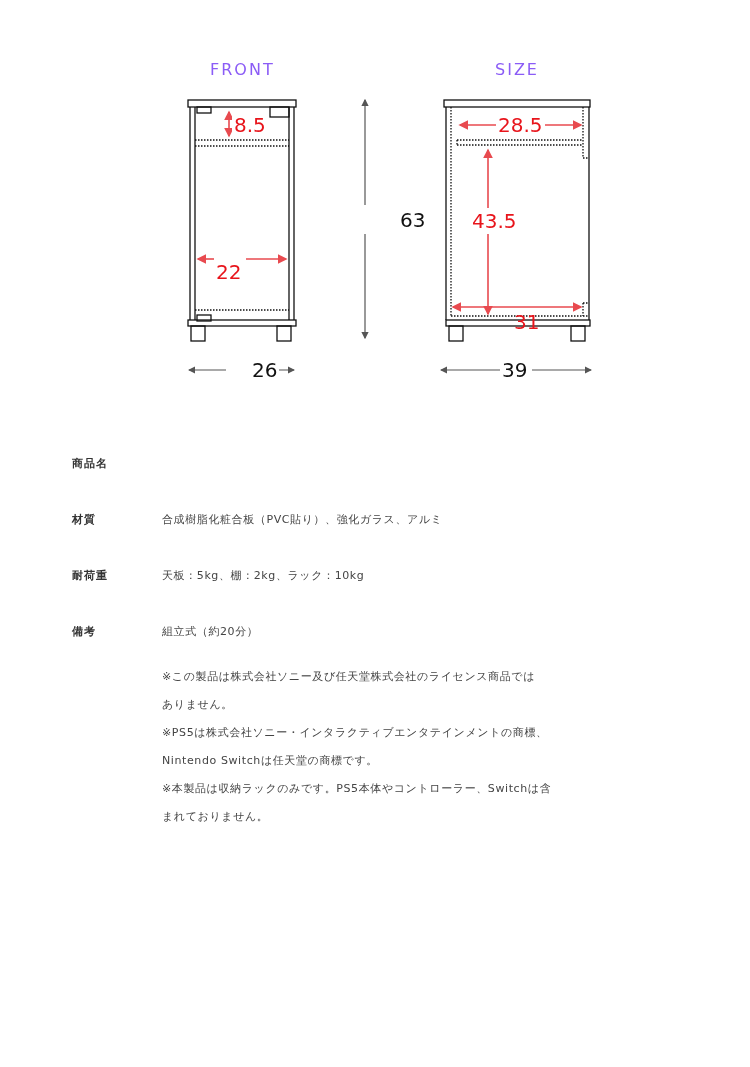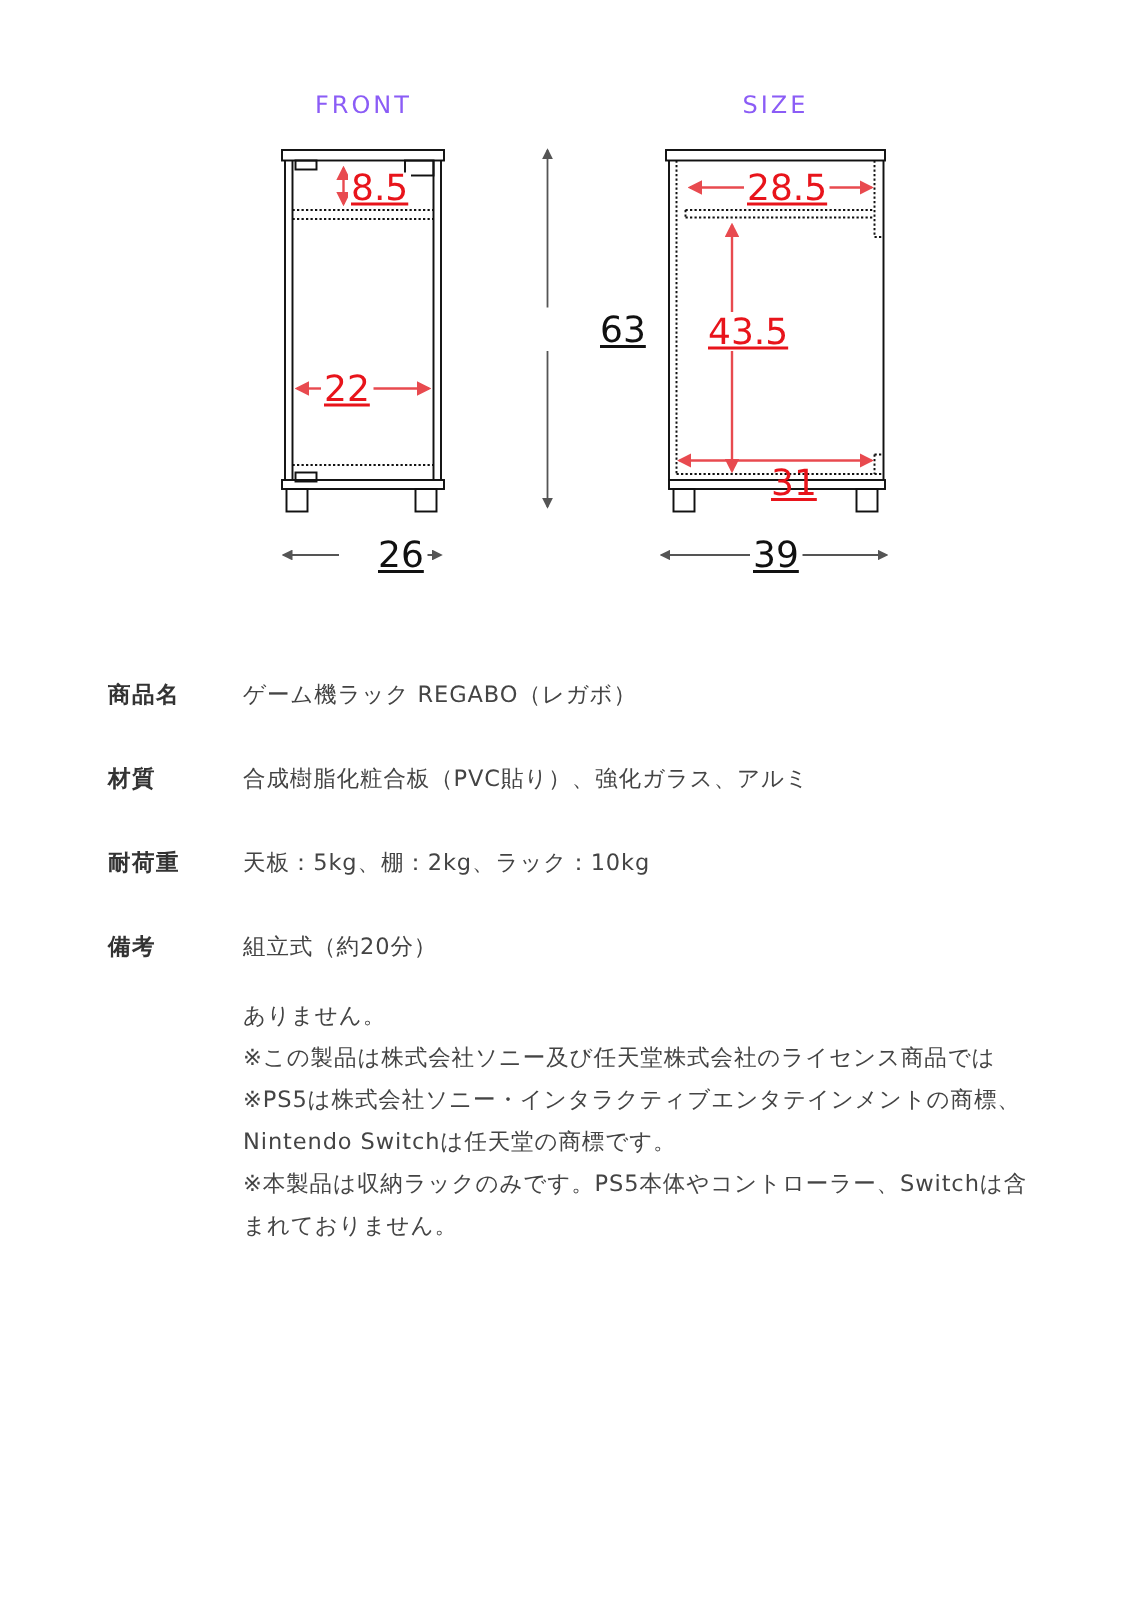--- a/index.html
+++ b/index.html
@@ -8,26 +8,26 @@
     font-family: "DejaVu Sans", "Liberation Sans", sans-serif;
     color: #333333;
   }
   .diagram { position: absolute; left: 0; top: 0; width: 750px; height: 400px; }
   .view-title {
     position: absolute; top: 60px; font-size: 16px; letter-spacing: 2px;
     color: #8b5cf6; font-family: "DejaVu Sans", sans-serif;
   }
   .red-line { stroke: #e84a4f; stroke-width: 1.6; }
   .gray-line { stroke: #555555; stroke-width: 1.2; }
-  .dim-label { position: absolute; font-size: 24px; line-height: 20px; background: #fff; padding: 0 2px; text-decoration: underline; }
+  .dim-label { position: absolute; font-size: 20px; line-height: 20px; background: #fff; padding: 0 2px; }
   .dim-red { color: #e8141b; }
   .dim-black { color: #111111; }
 
   .specs { position: absolute; left: 72px; top: 452px; width: 650px; }
-  .spec-row { display: flex; margin-bottom: 33px; font-size: 15px; line-height: 23px; }
+  .spec-row { display: flex; margin-bottom: 33px; font-size: 11px; line-height: 23px; }
   .spec-label { width: 90px; flex: 0 0 90px; font-weight: bold; color: #333; letter-spacing: 1px; }
   .spec-value { flex: 1; color: #444; letter-spacing: 0.6px; }
   .spec-value .line { display: block; line-height: 28px; }
   .spec-row.notes .spec-value .line:first-child { line-height: 23px; margin-bottom: 20px; }
 </style>
 </head>
 <body>
 
 <div class="diagram">
   <svg width="750" height="400" viewBox="0 0 750 400" style="position:absolute;left:0;top:0;">
@@ -94,53 +94,50 @@
     <line class="red-line" x1="488" y1="234" x2="488" y2="314" marker-end="url(#arrR)"></line>
     <line class="red-line" x1="453" y1="307" x2="581" y2="307" marker-start="url(#arrRs)" marker-end="url(#arrR)"></line>
     <line class="gray-line" x1="441" y1="370" x2="500" y2="370" marker-start="url(#arrGs)"></line>
     <line class="gray-line" x1="532" y1="370" x2="591" y2="370" marker-end="url(#arrG)"></line>
   </svg>
 
   <div class="view-title" style="left:210px;">FRONT</div>
   <div class="view-title" style="left:495px;">SIZE</div>
 
   <div class="dim-label dim-red" style="left:232px;top:115px;">8.5</div>
-  <div class="dim-label dim-red" style="left:214px;top:249px;">22</div>
+  <div class="dim-label dim-red" style="left:214px;top:262px;">22</div>
   <div class="dim-label dim-black" style="left:226px;top:360px;margin-left:24px;">26</div>
   <div class="dim-label dim-black" style="left:350px;top:210px;margin-left:48px;">63</div>
   <div class="dim-label dim-red" style="left:496px;top:115px;">28.5</div>
   <div class="dim-label dim-red" style="left:470px;top:211px;">43.5</div>
   <div class="dim-label dim-red" style="left:512px;top:284px;background:transparent;margin-top:28px;">31</div>
   <div class="dim-label dim-black" style="left:500px;top:360px;">39</div>
 </div>
 
 <div class="specs">
   <div class="spec-row">
     <div class="spec-label">商品名</div>
-    <div class="spec-value">
-      <span class="line" style="line-height:23px">ゲーム機ラック REGABO（レガボ）</span>
-    </div>
   </div>
   <div class="spec-row">
     <div class="spec-label">材質</div>
     <div class="spec-value">
       <span class="line" style="line-height:23px">合成樹脂化粧合板（PVC貼り）、強化ガラス、アルミ</span>
     </div>
   </div>
   <div class="spec-row">
     <div class="spec-label">耐荷重</div>
     <div class="spec-value">
       <span class="line" style="line-height:23px">天板：5kg、棚：2kg、ラック：10kg</span>
     </div>
   </div>
   <div class="spec-row notes">
     <div class="spec-label">備考</div>
     <div class="spec-value">
       <span class="line">組立式（約20分）</span>
+      <span class="line">※この製品は株式会社ソニー及び任天堂株式会社のライセンス商品では</span>
       <span class="line">ありません。</span>
-      <span class="line">※この製品は株式会社ソニー及び任天堂株式会社のライセンス商品では</span>
       <span class="line">※PS5は株式会社ソニー・インタラクティブエンタテインメントの商標、</span>
       <span class="line">Nintendo Switchは任天堂の商標です。</span>
       <span class="line">※本製品は収納ラックのみです。PS5本体やコントローラー、Switchは含</span>
       <span class="line">まれておりません。</span>
     </div>
   </div>
 </div>
 
 </body></html>

